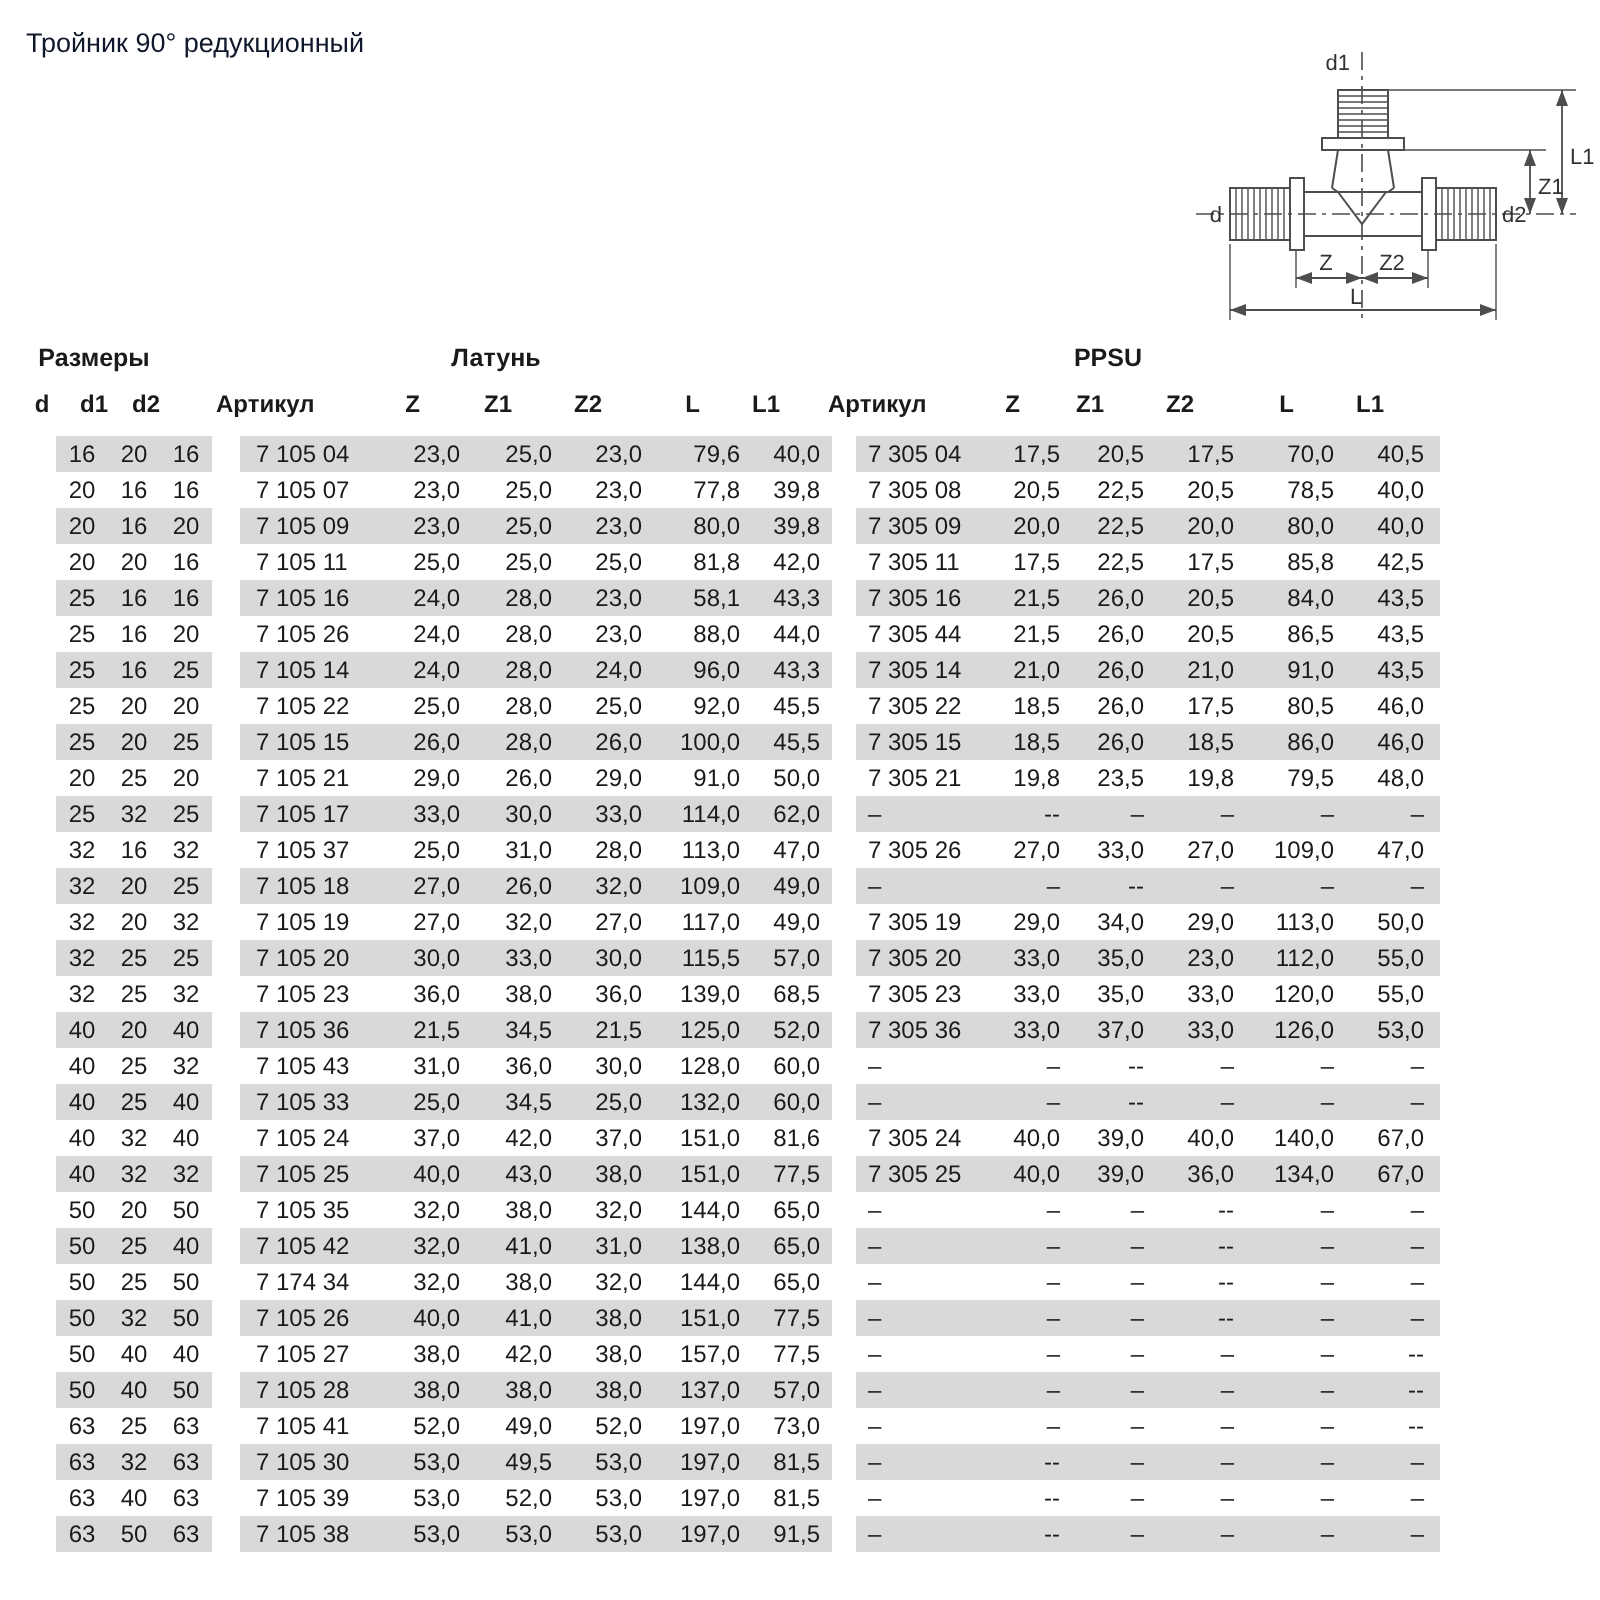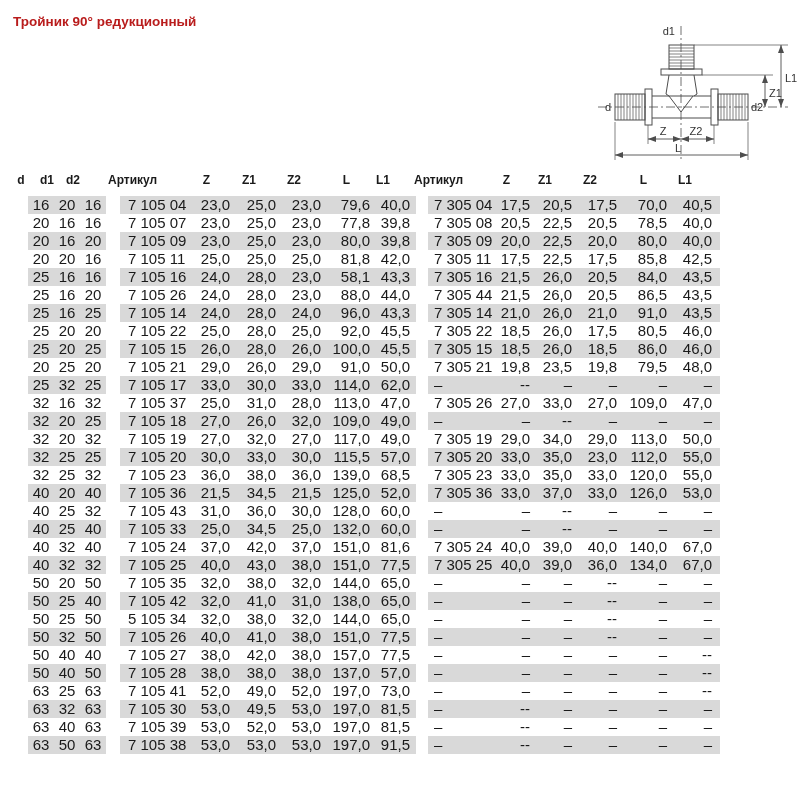--- a/index.html
+++ b/index.html
@@ -3,29 +3,29 @@
 <meta charset="utf-8">
 <style>
   html,body{margin:0;padding:0;}
   body{
     width:800px;height:800px;position:relative;background:#ffffff;
     font-family:"Liberation Sans", sans-serif;color:#1a1a1a;
     -webkit-font-smoothing:antialiased;
   }
   .page-title{
     position:absolute;left:13px;top:14px;
-    font-size:13.5px;font-weight:bold;color:#b91c1c;
+    font-size:13.5px;font-weight:normal;color:#0f172a;
   }
   
   .diagram{position:absolute;left:570px;top:18px;width:230px;height:152px;}
   .diagram svg{display:block;}
   .diagram text{font-size:11px;fill:#333;font-family:"Liberation Sans",sans-serif;}
   
   .catalog{position:absolute;left:8px;top:168px;width:784px;}
-  .trow{display:flex;height:18px;line-height:18px;font-size:15px;padding-left:20px;}
+  .trow{display:flex;height:18px;line-height:18px;font-size:12px;padding-left:20px;}
   .gh-row{height:22px;line-height:22px;font-weight:bold;font-size:12.5px;display:flex;}
   .ch-row{height:24px;line-height:24px;font-weight:bold;display:flex;font-size:12px;}
   .spacer{height:4px;}
   .blk{display:flex;}
   .blk.sizes{width:78px;}
   .gap1{width:14px;flex:none;}
   .gap2{width:12px;flex:none;}
   .cell{display:block;white-space:nowrap;box-sizing:border-box;}
   .sizes .cell{width:26px;text-align:center;}
   .brass .cell:nth-child(1){width:70px;text-align:left;padding-left:8px;}
@@ -98,20 +98,25 @@
     <text x="215" y="64" text-anchor="start">L1</text>
     <text x="199" y="79" text-anchor="start">Z1</text>
     <text x="93" y="117" text-anchor="middle">Z</text>
     <text x="126" y="117" text-anchor="middle">Z2</text>
     <text x="108" y="134" text-anchor="middle">L</text>
   </svg>
 </div>
 
 <div class="catalog">
 
+  <div class="gh-row">
+    <div class="gh-sizes">Размеры</div>
+    <div class="gh-brass">Латунь</div>
+    <div class="gh-ppsu">PPSU</div>
+  </div>
 
   <div class="ch-row">
     <div class="blk sizes">
       <span class="cell">d</span>
       <span class="cell">d1</span>
       <span class="cell">d2</span>
     </div>
     <div class="gap1"></div>
     <div class="blk brass">
       <span class="cell">Артикул</span>
@@ -711,21 +716,21 @@
     </div>
   </div>
       <div class="trow">
     <div class="blk sizes">
       <span class="cell">50</span>
       <span class="cell">25</span>
       <span class="cell">50</span>
     </div>
     <div class="gap1"></div>
     <div class="blk brass">
-      <span class="cell">5 105 34</span>
+      <span class="cell">7 174 34</span>
       <span class="cell num">32,0</span>
       <span class="cell num">38,0</span>
       <span class="cell num">32,0</span>
       <span class="cell num">144,0</span>
       <span class="cell num">65,0</span>
     </div>
     <div class="gap2"></div>
     <div class="blk ppsu">
       <span class="cell">–</span>
       <span class="cell num">–</span>

